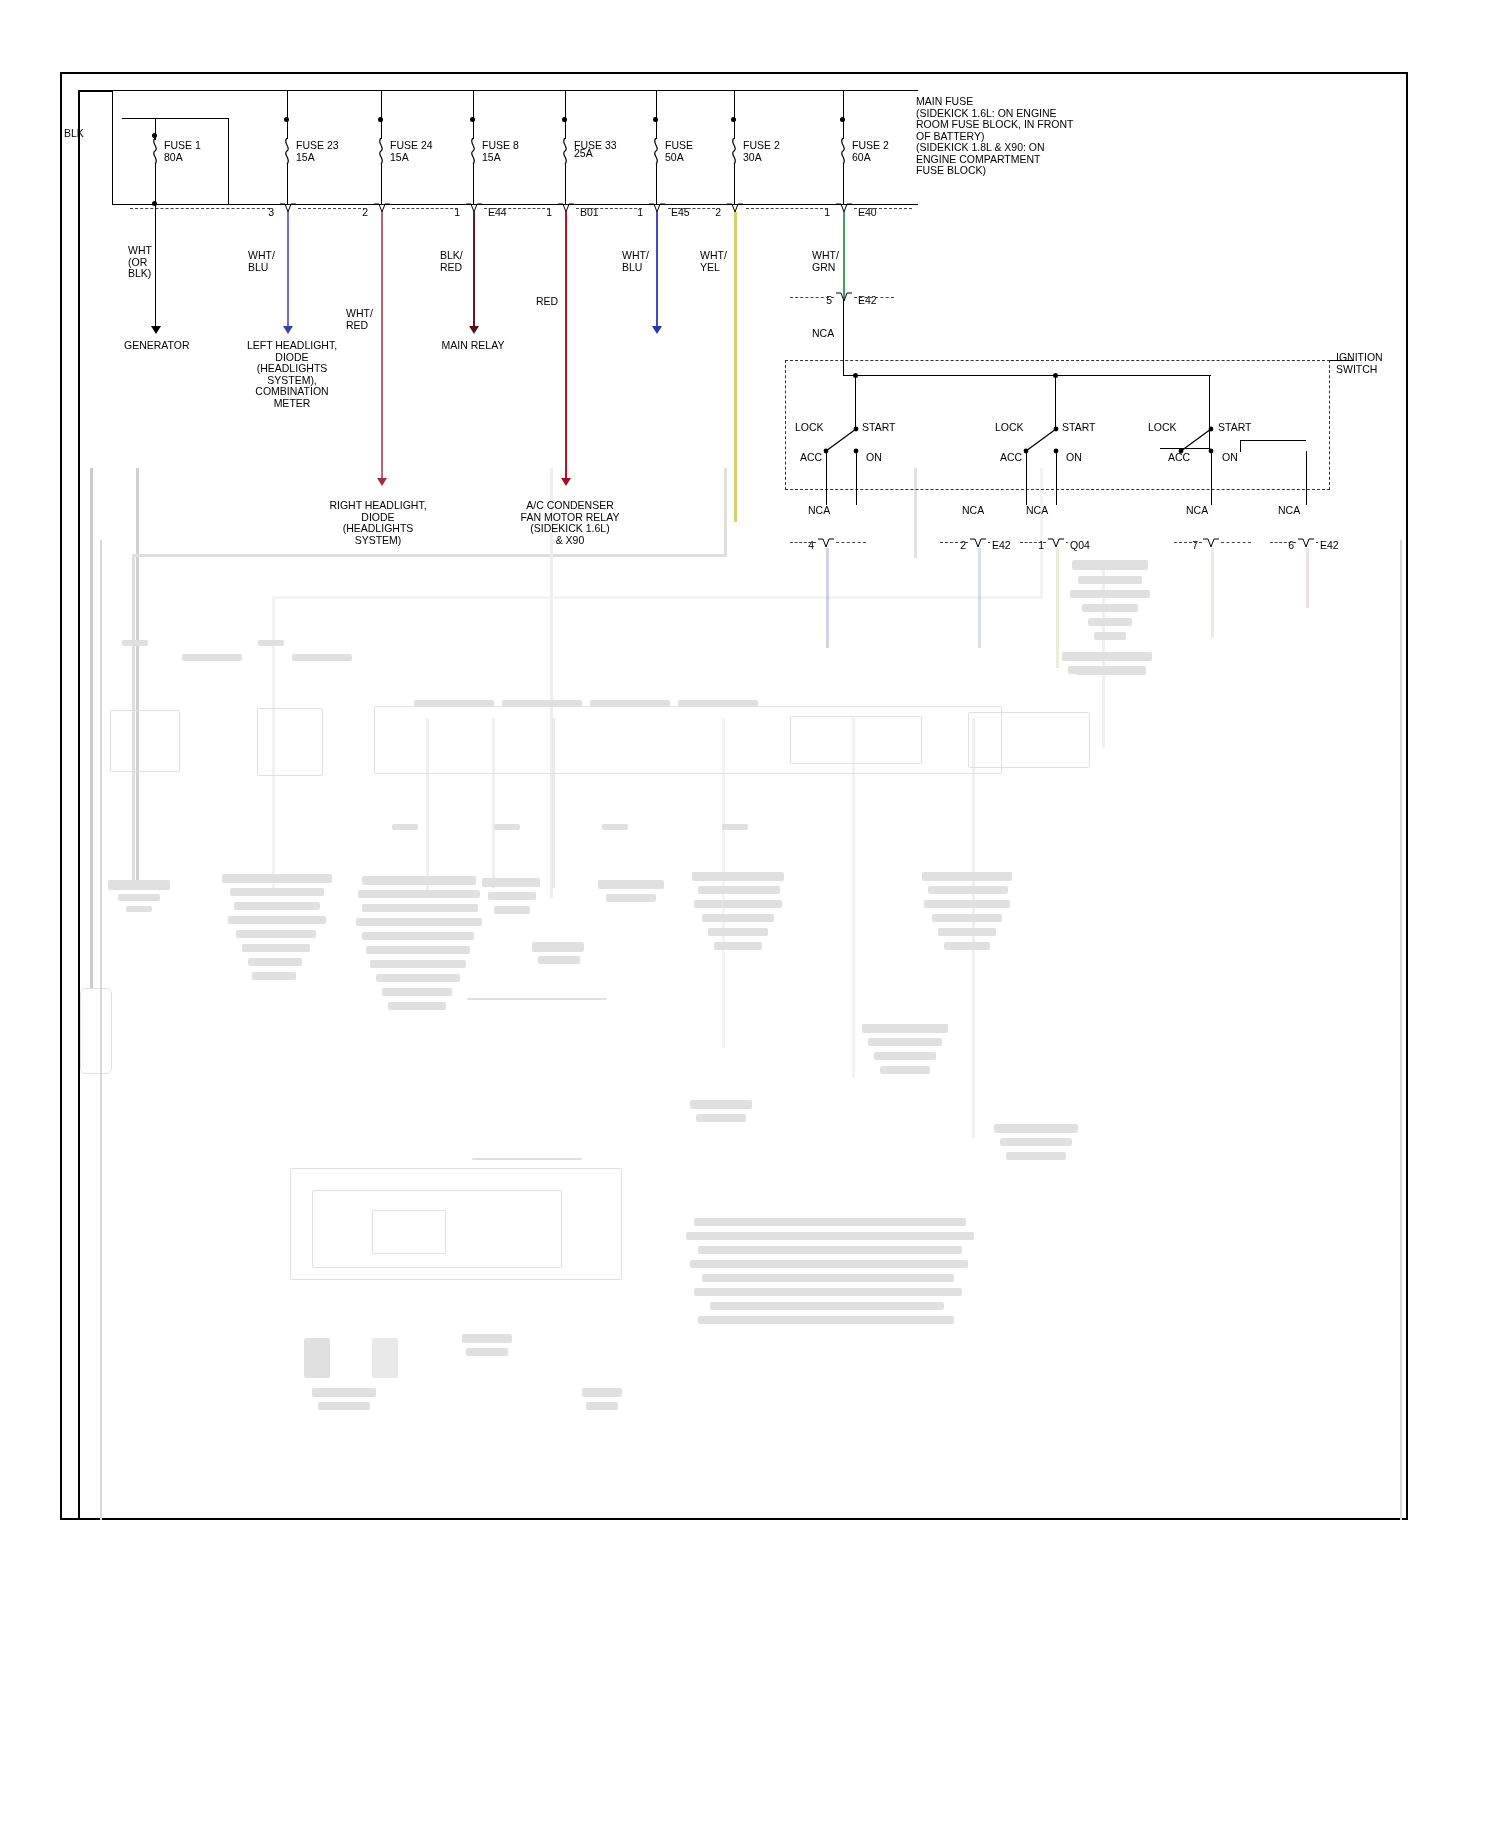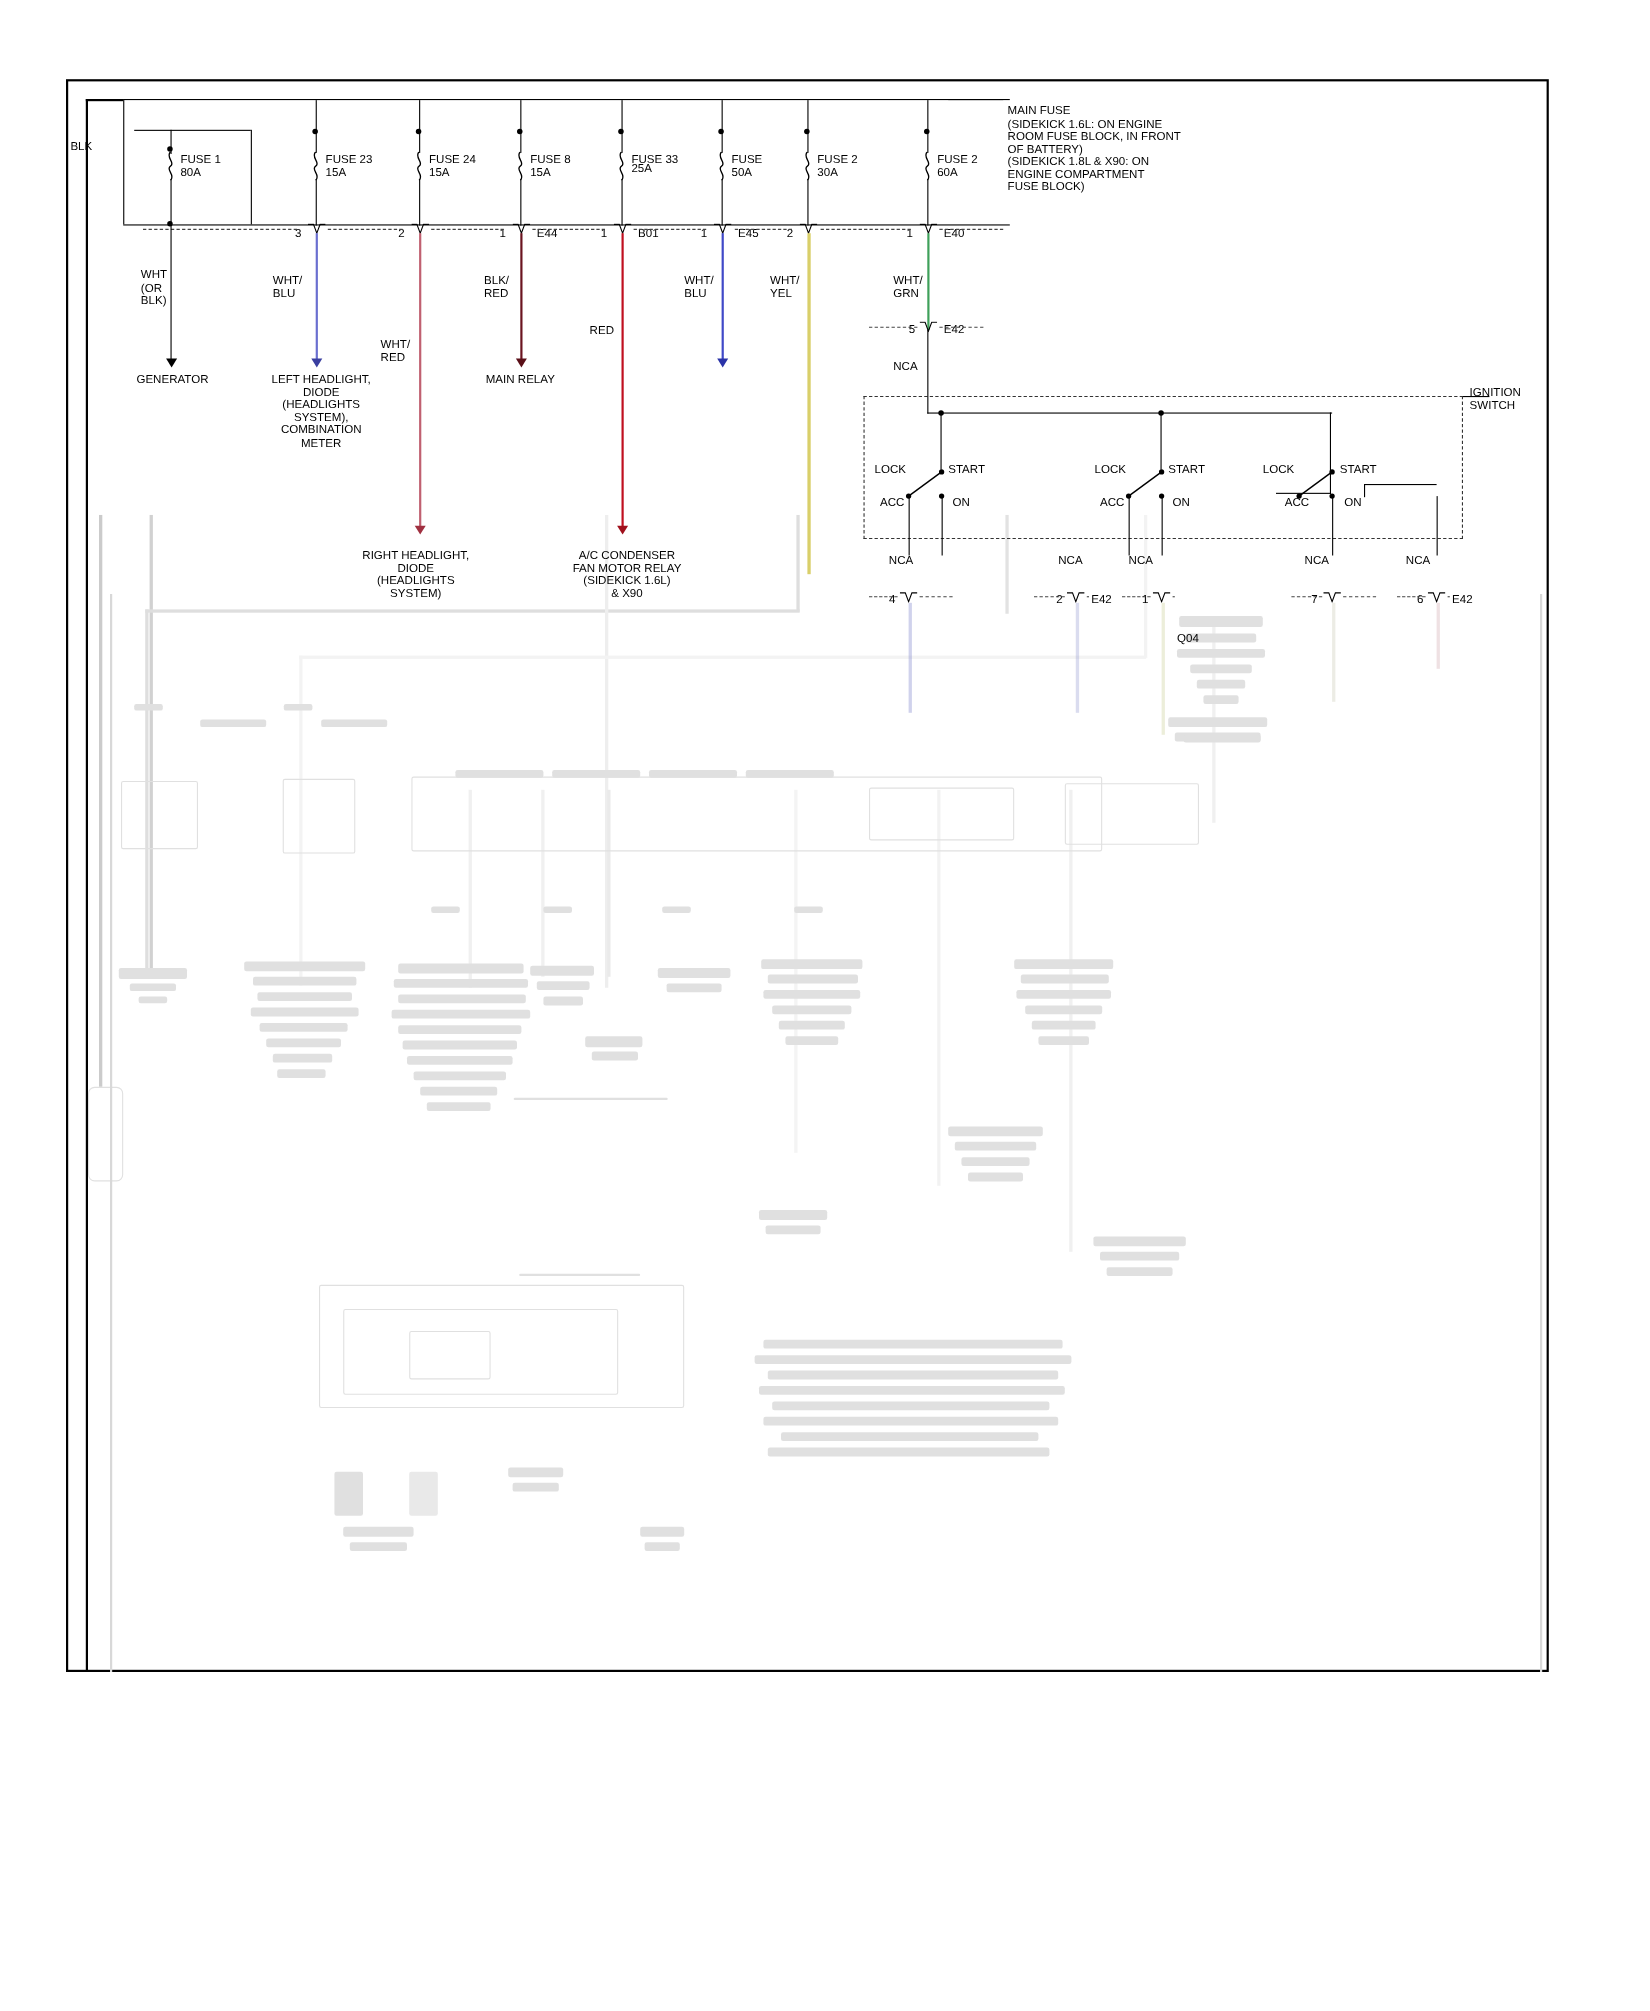--- a/index.html
+++ b/index.html
@@ -578,21 +578,21 @@
   <div class="dashline" style="left:940px; top:542px; width:28px;"></div>
   <div class="dashline" style="left:988px; top:542px; width:2px;"></div>
 
   <div class="txt l" style="left:1026px; top:505px;">NCA</div>
   <div class="conn" style="left:1048px; top:538px;">
     <svg width="16" height="10" viewBox="0 0 16 10">
         <path d="M0 1 L5 1 L8 9 L11 1 L16 1" stroke="#000" fill="none" stroke-width="1"></path>
       </svg>
   </div>
   <div class="txt r" style="left:1018px; top:540px; width:26px;">1</div>
-  <div class="txt l" style="left:1070px; top:540px;margin-top:36px;">Q04</div>
+  <div class="txt l" style="left:1070px; top:540px;">Q04</div>
   <div class="dashline" style="left:1020px; top:542px; width:26px;"></div>
   <div class="dashline" style="left:1066px; top:542px; width:2px;"></div>
 
   <div class="txt l" style="left:1186px; top:505px;">NCA</div>
   <div class="conn" style="left:1203px; top:538px;">
     <svg width="16" height="10" viewBox="0 0 16 10">
         <path d="M0 1 L5 1 L8 9 L11 1 L16 1" stroke="#000" fill="none" stroke-width="1"></path>
       </svg>
   </div>
   <div class="txt r" style="left:1172px; top:540px; width:26px;">7</div>

